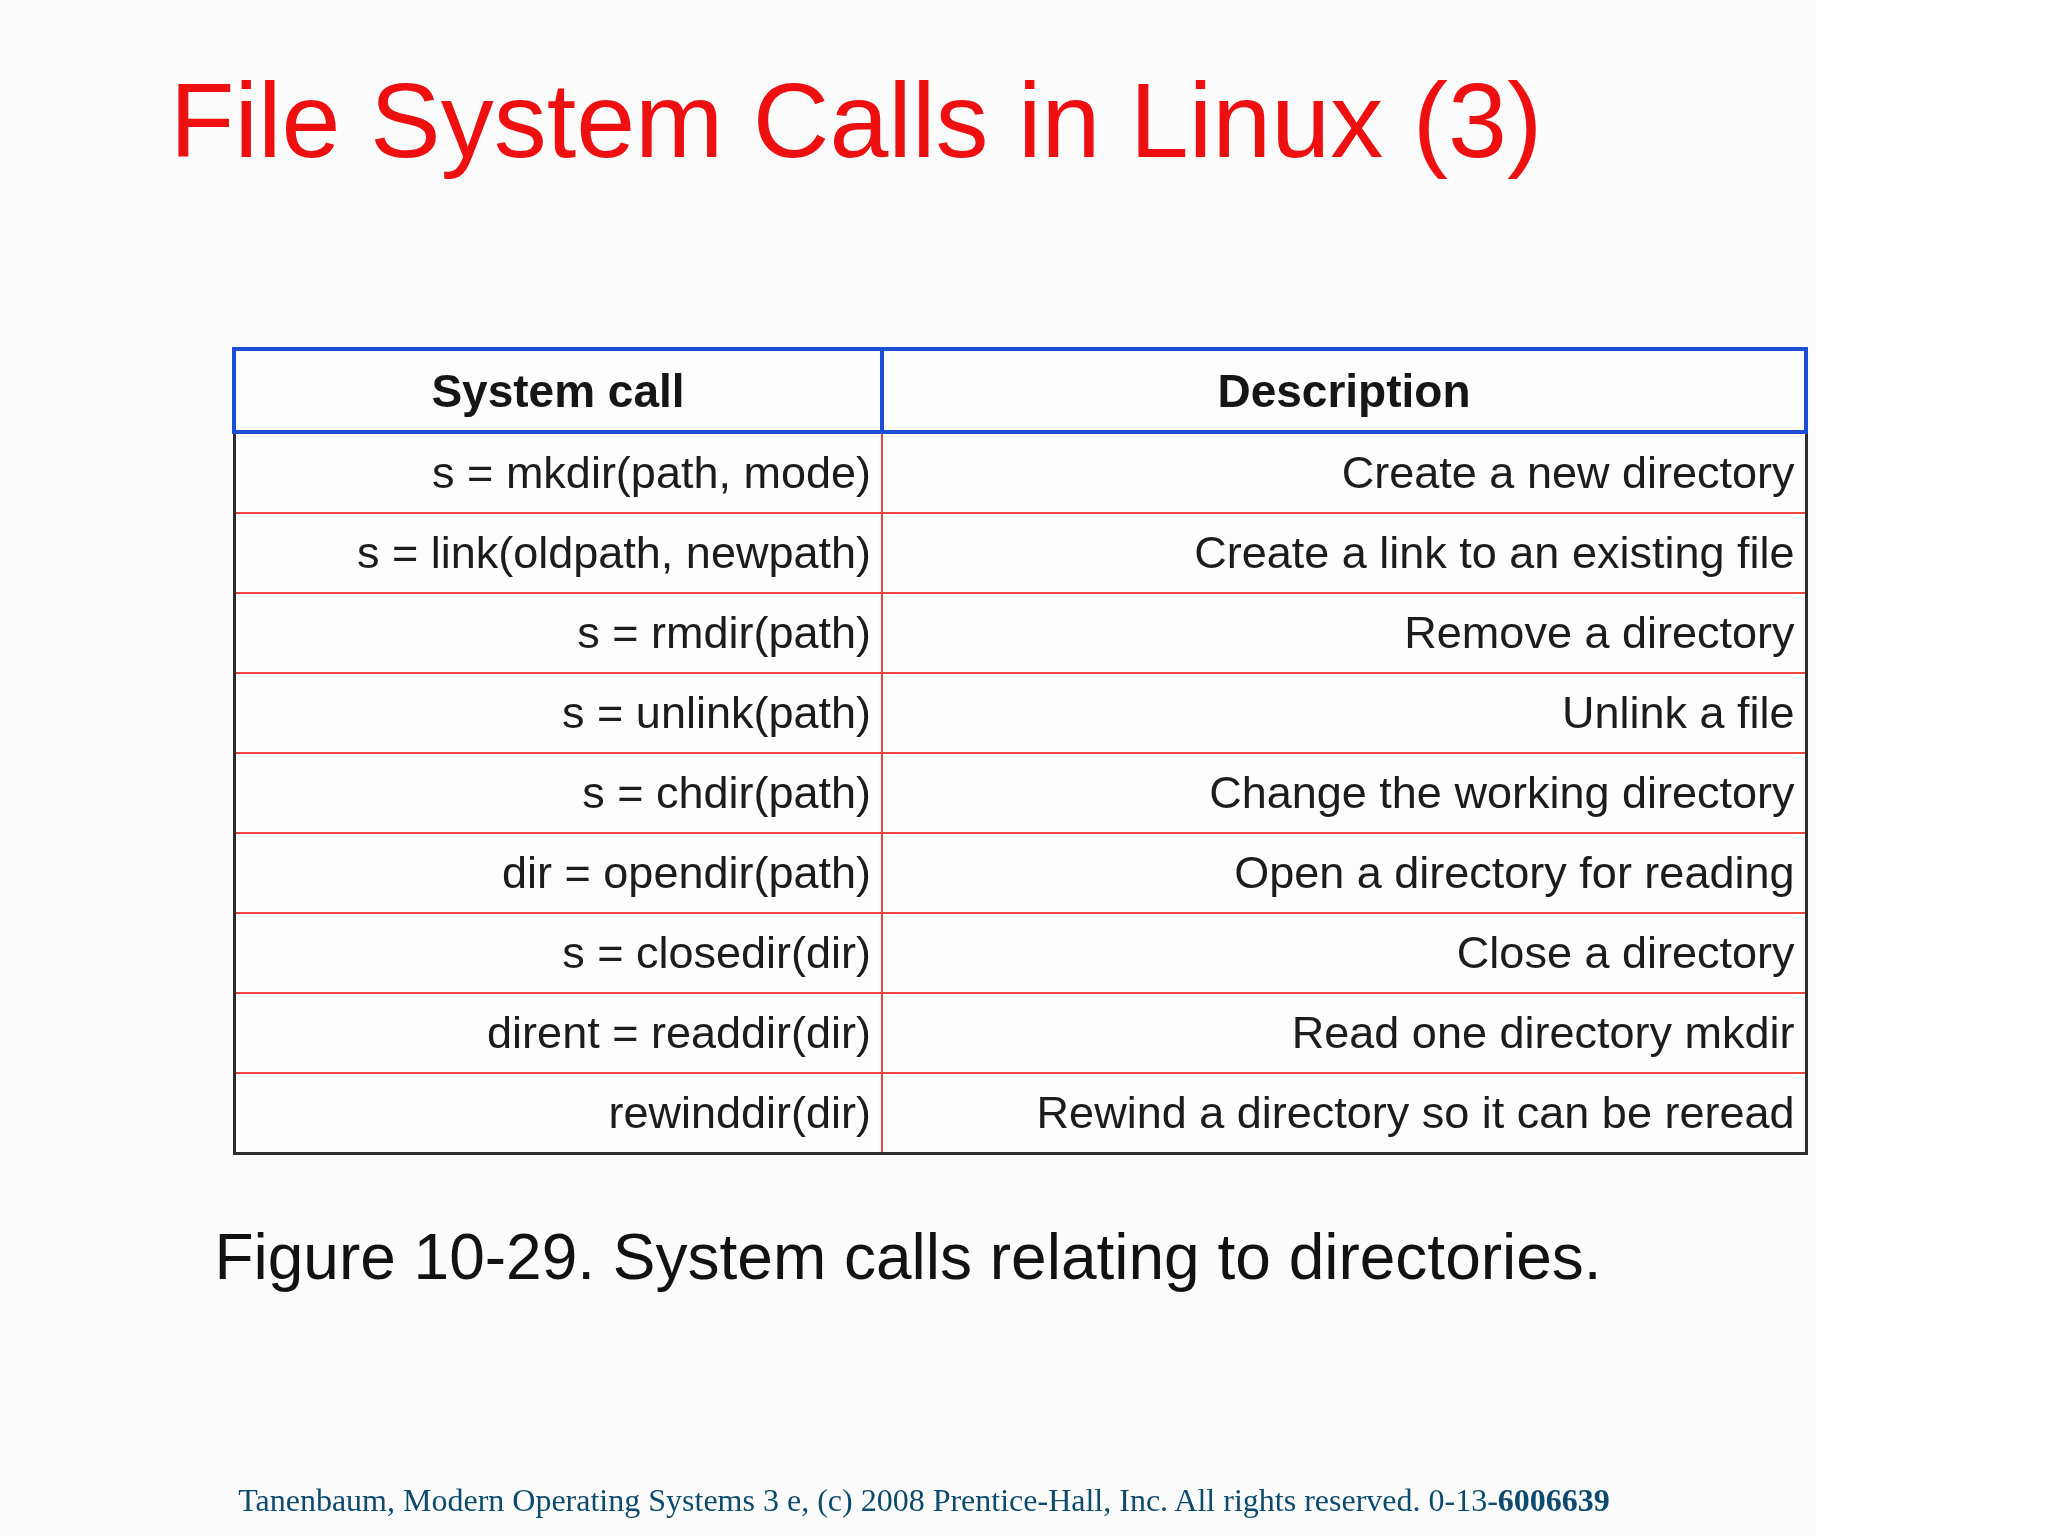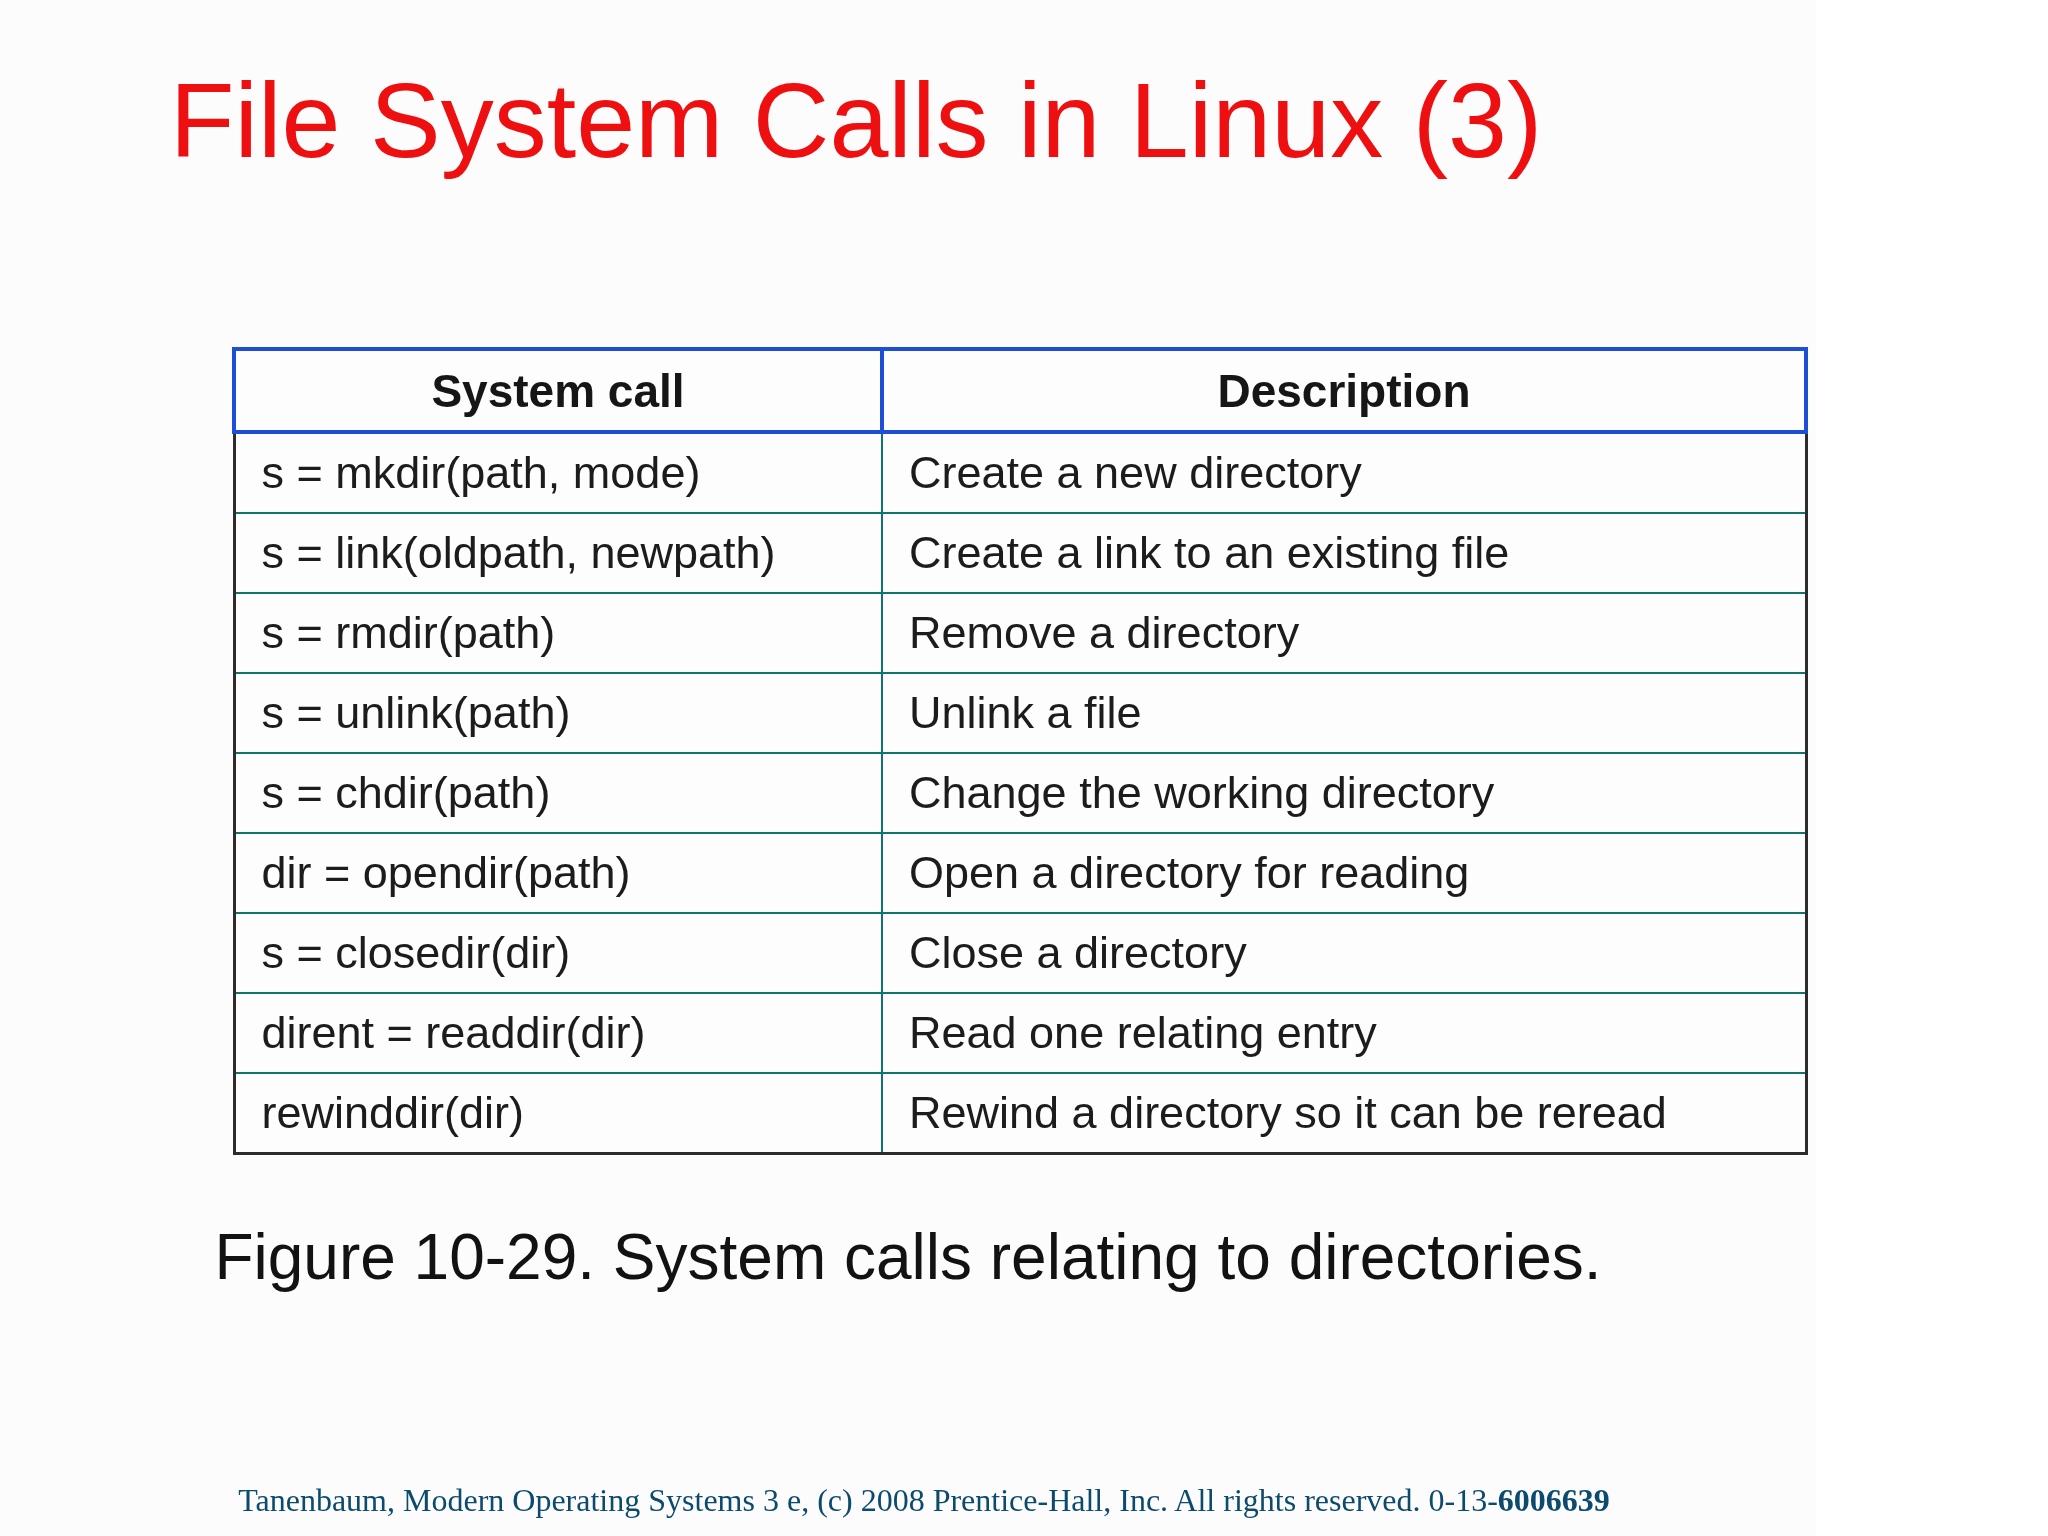--- a/index.html
+++ b/index.html
@@ -49,25 +49,25 @@
     border: 4px solid #1d4ed8;
     height: 79px;
     font-size: 46px;
     font-weight: 700;
     text-align: center;
     vertical-align: middle;
     padding: 0;
     color: #161616;
   }
   .syscall-table td {
-    border: 2px solid #0f766e;
+    border: 2px solid #ef4444;
     height: 78px;
     font-size: 45px;
     font-weight: 400;
-    text-align: left;
+    text-align: right;
     vertical-align: middle;
     padding: 0 10px 0 26px;
     white-space: nowrap;
     color: #1c1c1c;
   }
 
   
   .caption {
     position: absolute;
     top: 1222px;
@@ -138,21 +138,21 @@
       <tr>
         <td>dir = opendir(path)</td>
         <td>Open a directory for reading</td>
       </tr>
       <tr>
         <td>s = closedir(dir)</td>
         <td>Close a directory</td>
       </tr>
       <tr>
         <td>dirent = readdir(dir)</td>
-        <td>Read one relating entry</td>
+        <td>Read one directory mkdir</td>
       </tr>
       <tr>
         <td>rewinddir(dir)</td>
         <td>Rewind a directory so it can be reread</td>
       </tr>
     </tbody>
   </table>
 
   <div class="caption">Figure 10-29. System calls relating to directories.</div>
 

